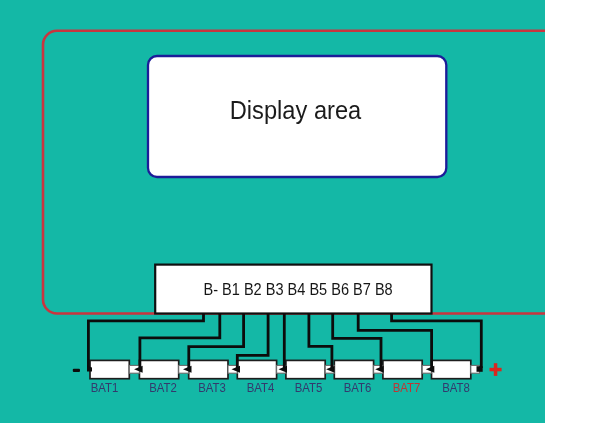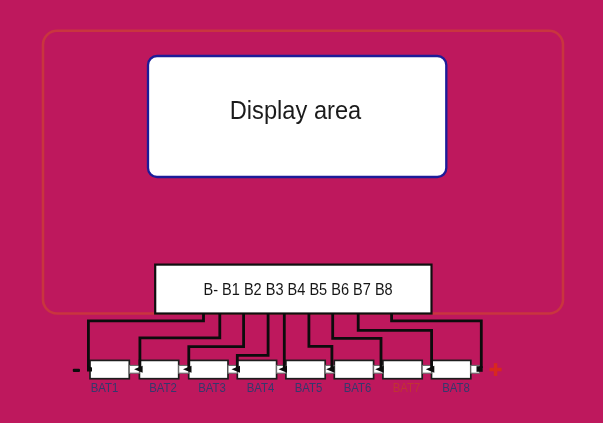--- a/index.html
+++ b/index.html
@@ -1,16 +1,16 @@
 <!DOCTYPE html>
 <html><head>
 <meta charset="utf-8">
 <style>
   html,body{margin:0;padding:0;background:#ffffff;}
-  #stage{position:relative;width:603px;height:423px;background:#be185d;overflow:hidden;}
+  #stage{position:relative;width:545px;height:423px;background:#14b8a6;overflow:hidden;}
   svg{position:absolute;left:0;top:0;}
   text{font-family:"Liberation Sans", sans-serif;}
 </style>
 </head>
 <body>
 <div id="stage">
 <svg width="603" height="423" viewBox="0 0 603 423">
 
   <rect x="43" y="30.8" width="520" height="282.7" rx="14" ry="14" fill="none" stroke="#c9353f" stroke-width="2.6"></rect>
 

